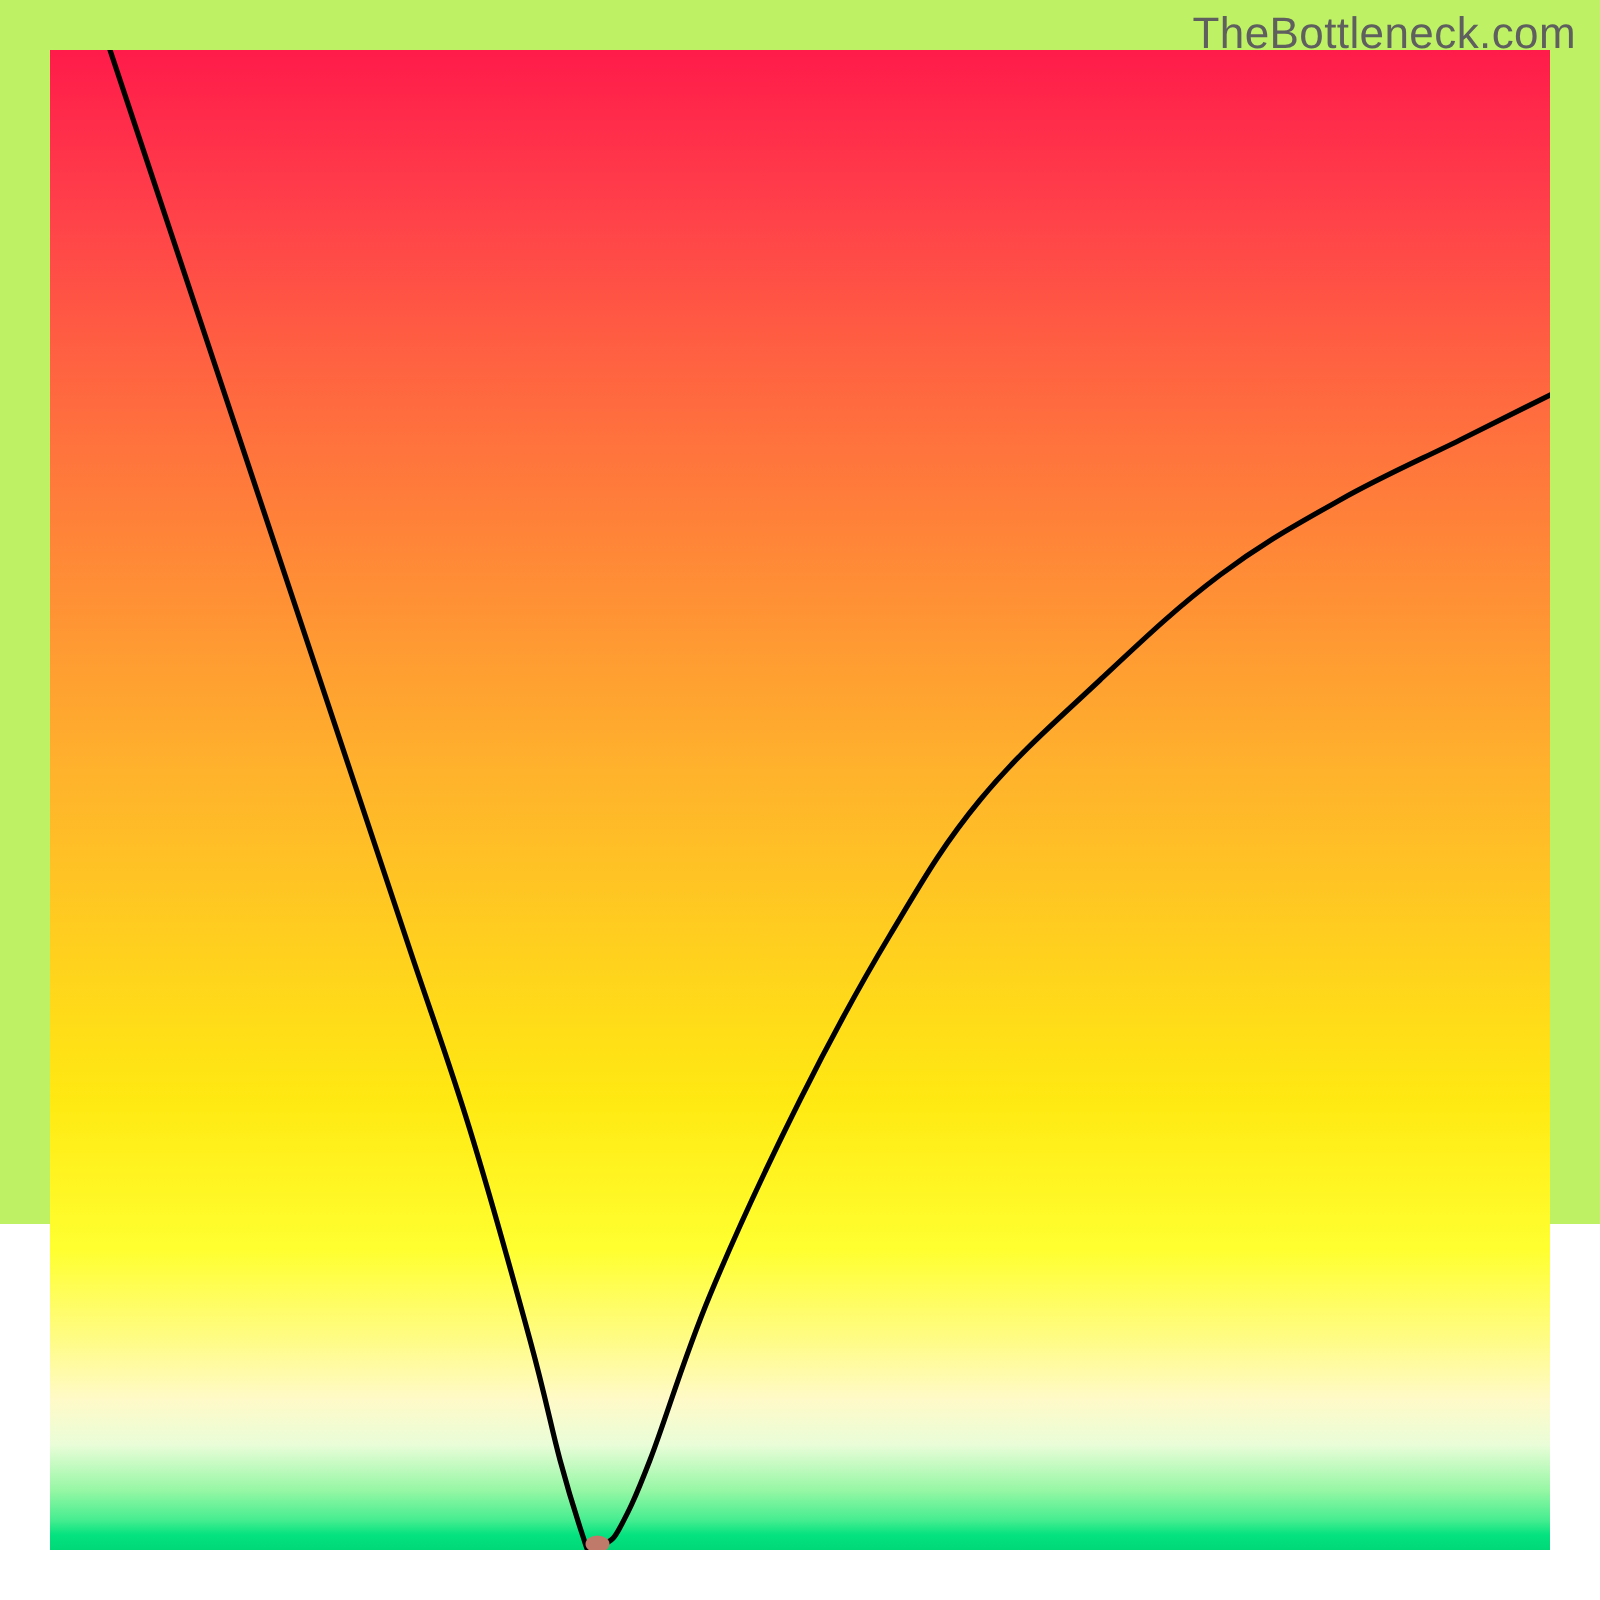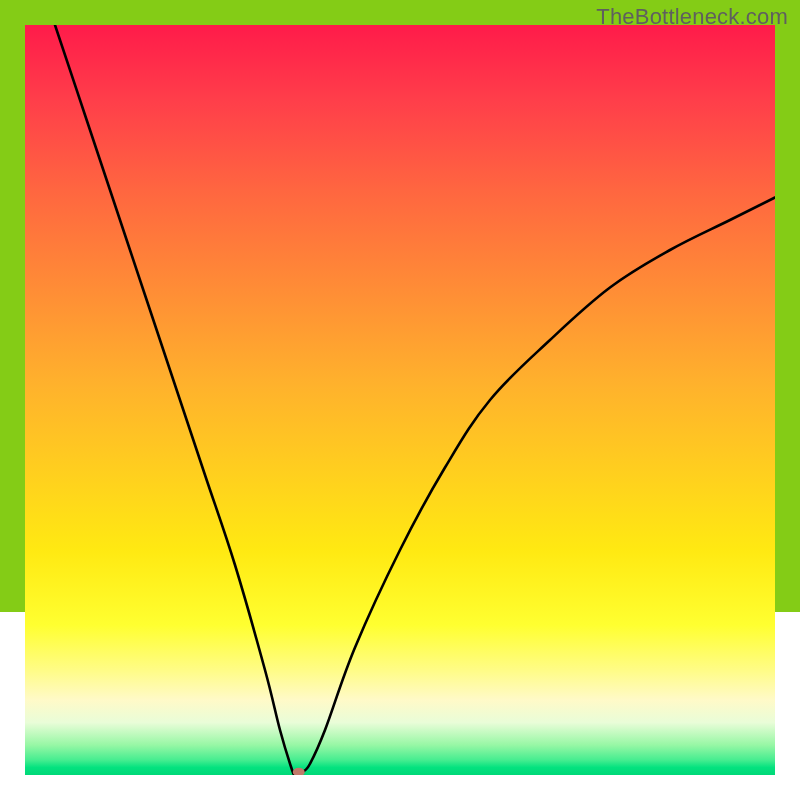--- a/index.html
+++ b/index.html
@@ -1,20 +1,20 @@
 <!DOCTYPE html>
 <html><head>
 <meta charset="utf-8">
 <style>
   * { margin: 0; padding: 0; box-sizing: border-box; }
   html, body { width: 800px; height: 800px; overflow: hidden; }
   .frame {
     width: 800px;
     height: 612px;
-    background: #84cc16;
+    background: #bef264;
     position: relative;
   }
   .watermark {
     position: absolute;
     top: 4px;
     right: 12px;
     font-family: Arial, Helvetica, sans-serif;
     font-size: 22px;
     color: #5f5f5f;
     letter-spacing: 0.2px;

